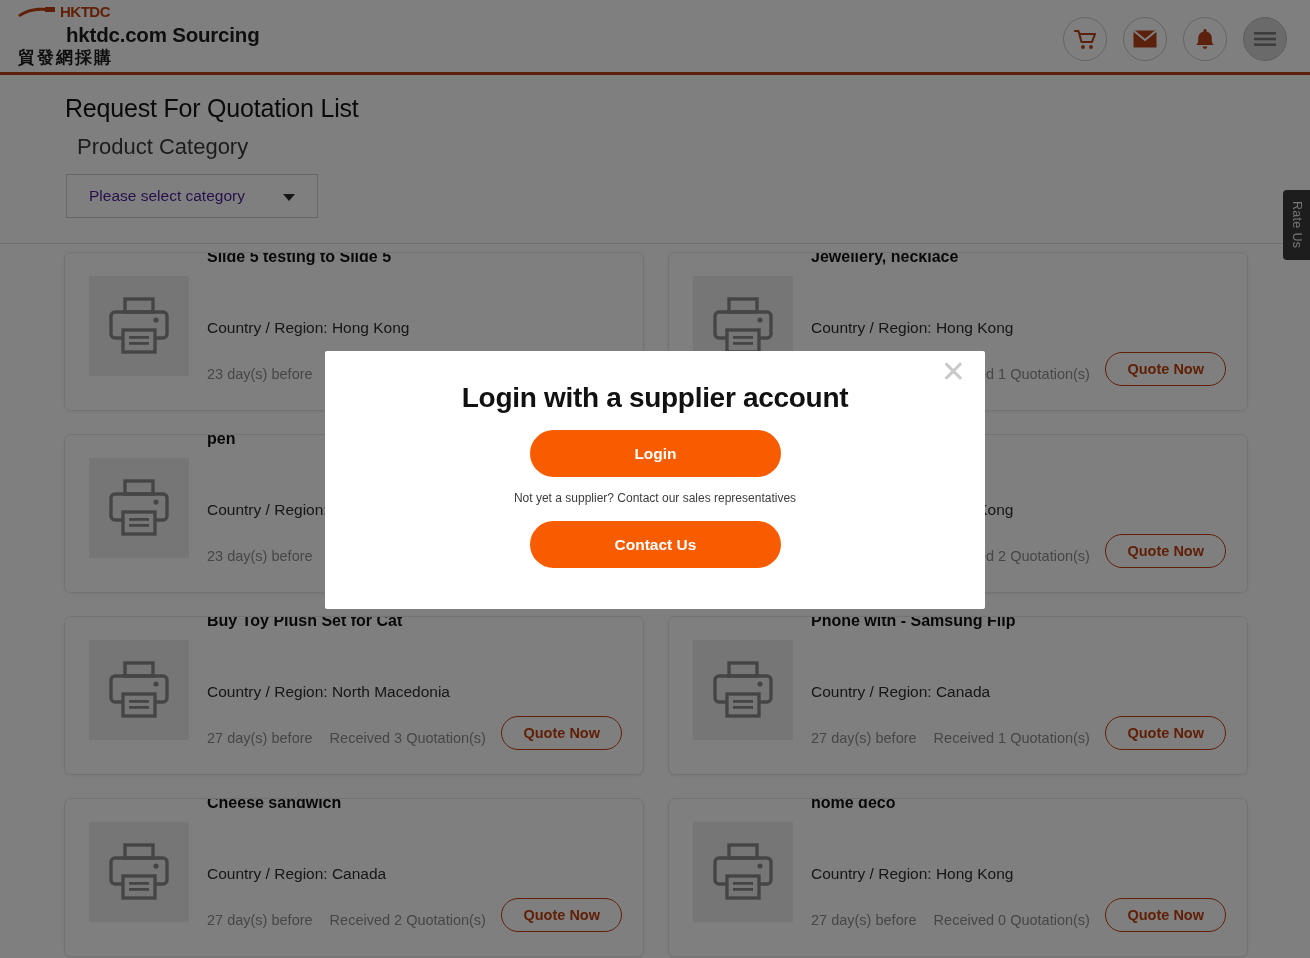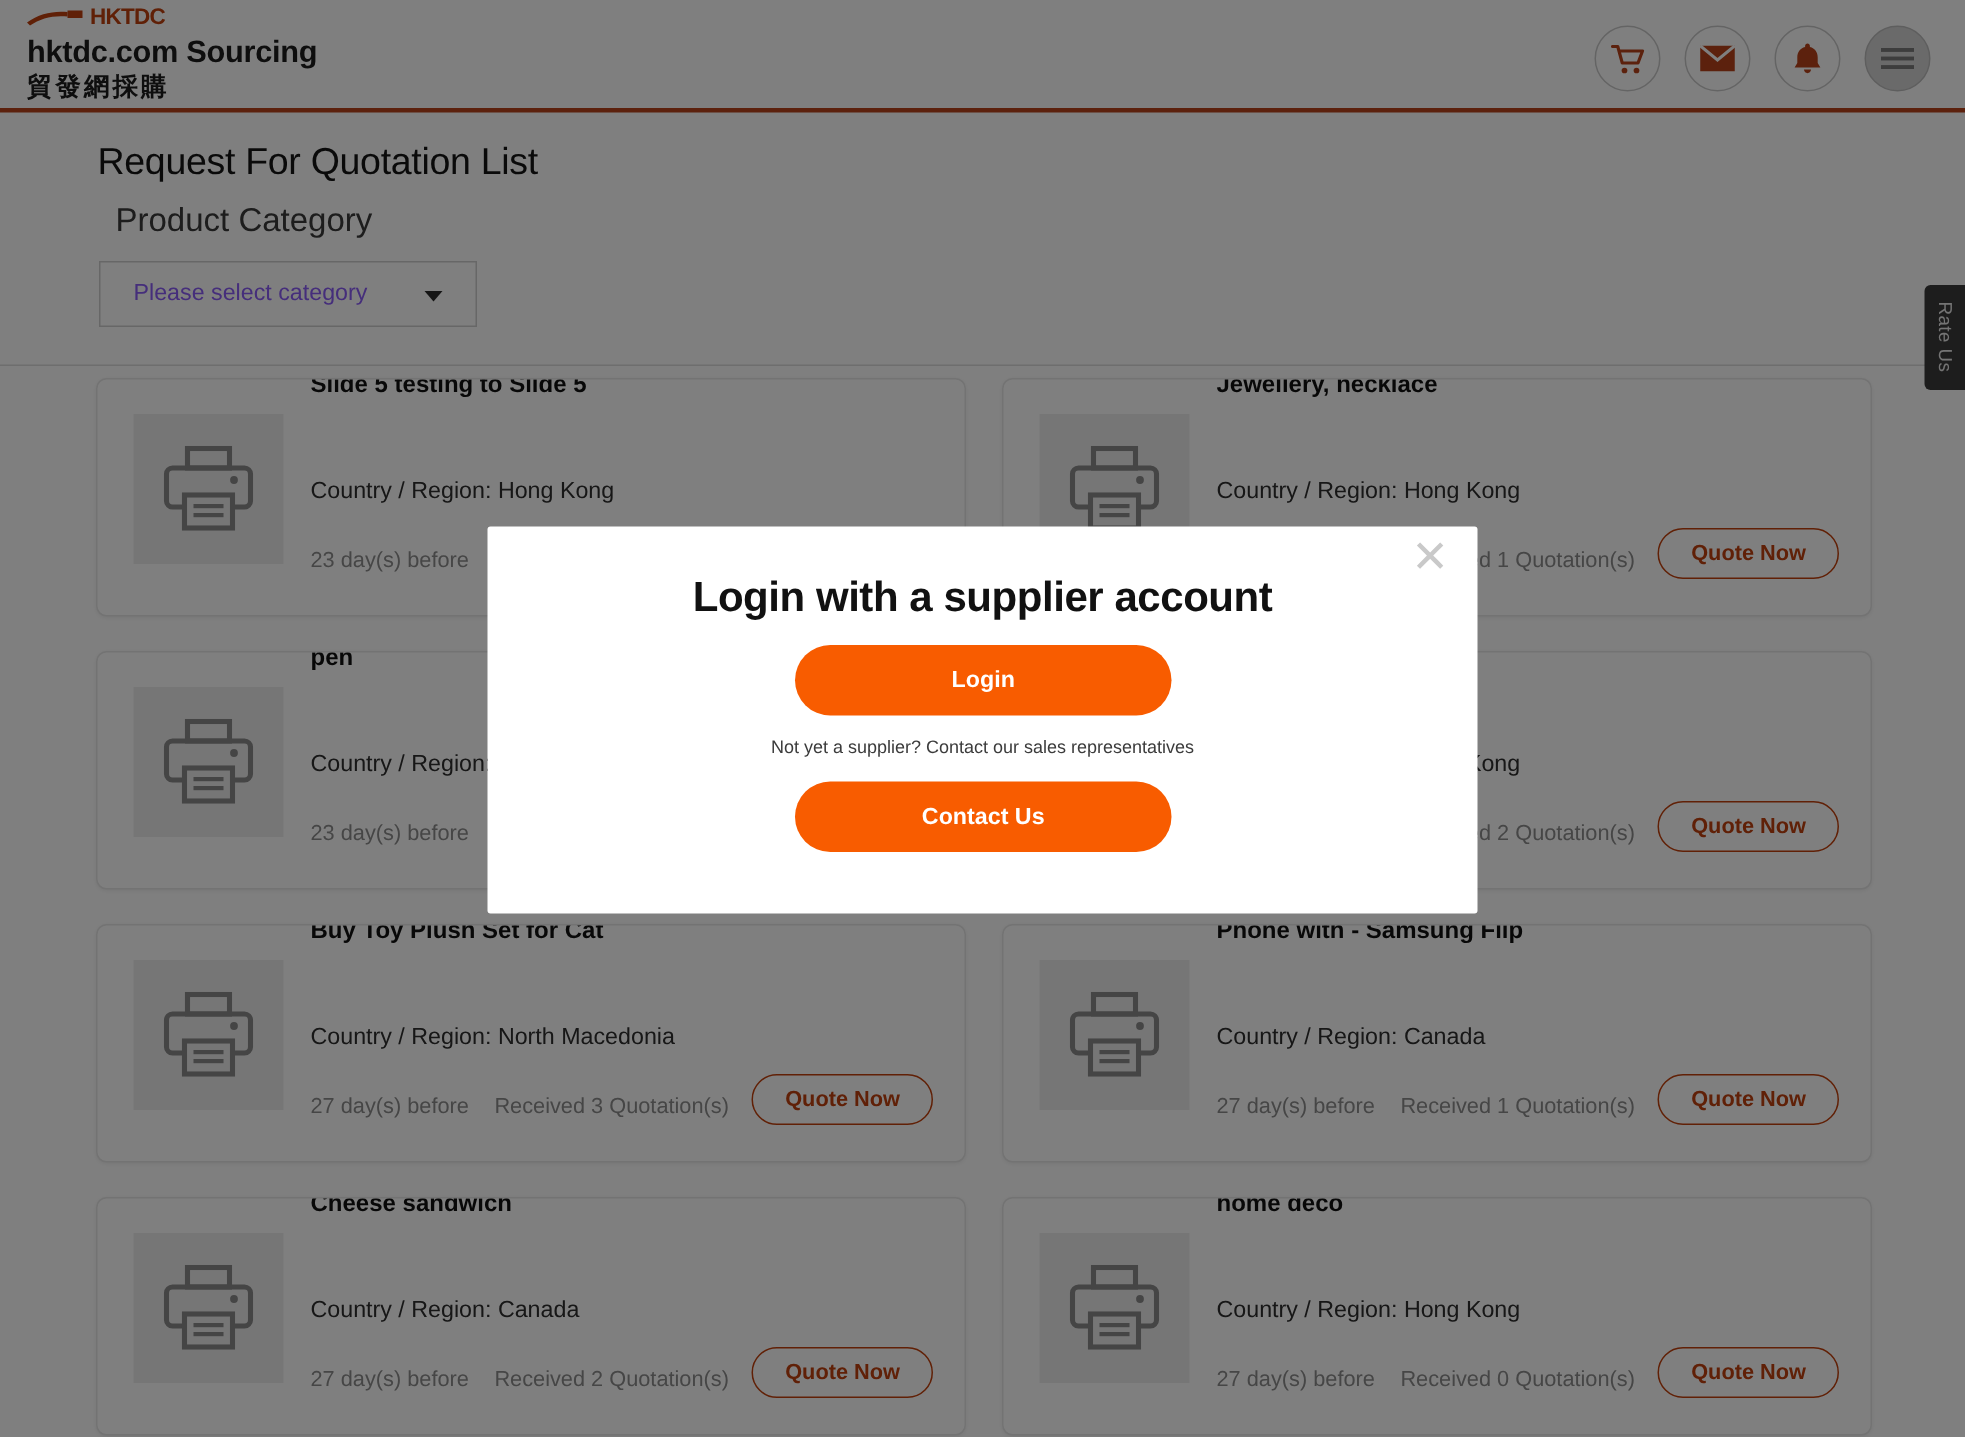--- a/index.html
+++ b/index.html
@@ -25,21 +25,21 @@
   #brand { position: absolute; left: 18px; top: 4px; }
   .logo-row { display: flex; align-items: center; gap: 4px; height: 16px; }
   .logo-swoosh { width: 38px; height: 13px; position: relative; overflow: hidden; }
   .logo-swoosh svg { display: block; }
   .logo-word {
     font-size: 15px; font-weight: bold; color: #c0410f;
     letter-spacing: -0.5px; line-height: 14px;
   }
   .brand-en {
     font-size: 20.5px; font-weight: bold; color: #1c1c1c;
-    line-height: 25px; margin-top: 2px; letter-spacing: -0.2px;
+    line-height: 25px; margin-top: 2px; letter-spacing: -0.2px; margin-left: 48px;
   }
   .brand-zh {
     font-size: 17px; font-weight: bold; color: #1c1c1c;
     line-height: 21px; letter-spacing: 2px;
   }
 
   #header-actions {
     position: absolute; right: 23px; top: 17px;
     display: flex; align-items: center; gap: 16px;
   }
@@ -63,21 +63,21 @@
     position: absolute; left: 77px; top: 59px;
     font-size: 22px; color: #3a3a3a;
   }
   #cat-select {
     position: absolute; left: 66px; top: 99px;
     width: 252px; height: 44px;
     border: 1px solid #cfcfcf; background: #ffffff;
     display: flex; align-items: center;
   }
   #cat-select .ph {
-    margin-left: 22px; font-size: 15.5px; color: #8b5cf6;
+    margin-left: 22px; font-size: 15.5px; color: #4c1d95;
   }
   #cat-select .caret {
     position: absolute; right: 22px; top: 19px;
     width: 0; height: 0;
     border-left: 6px solid transparent;
     border-right: 6px solid transparent;
     border-top: 7px solid #2b2b2b;
   }
   #divider {
     position: absolute; left: 0; top: 168px;

